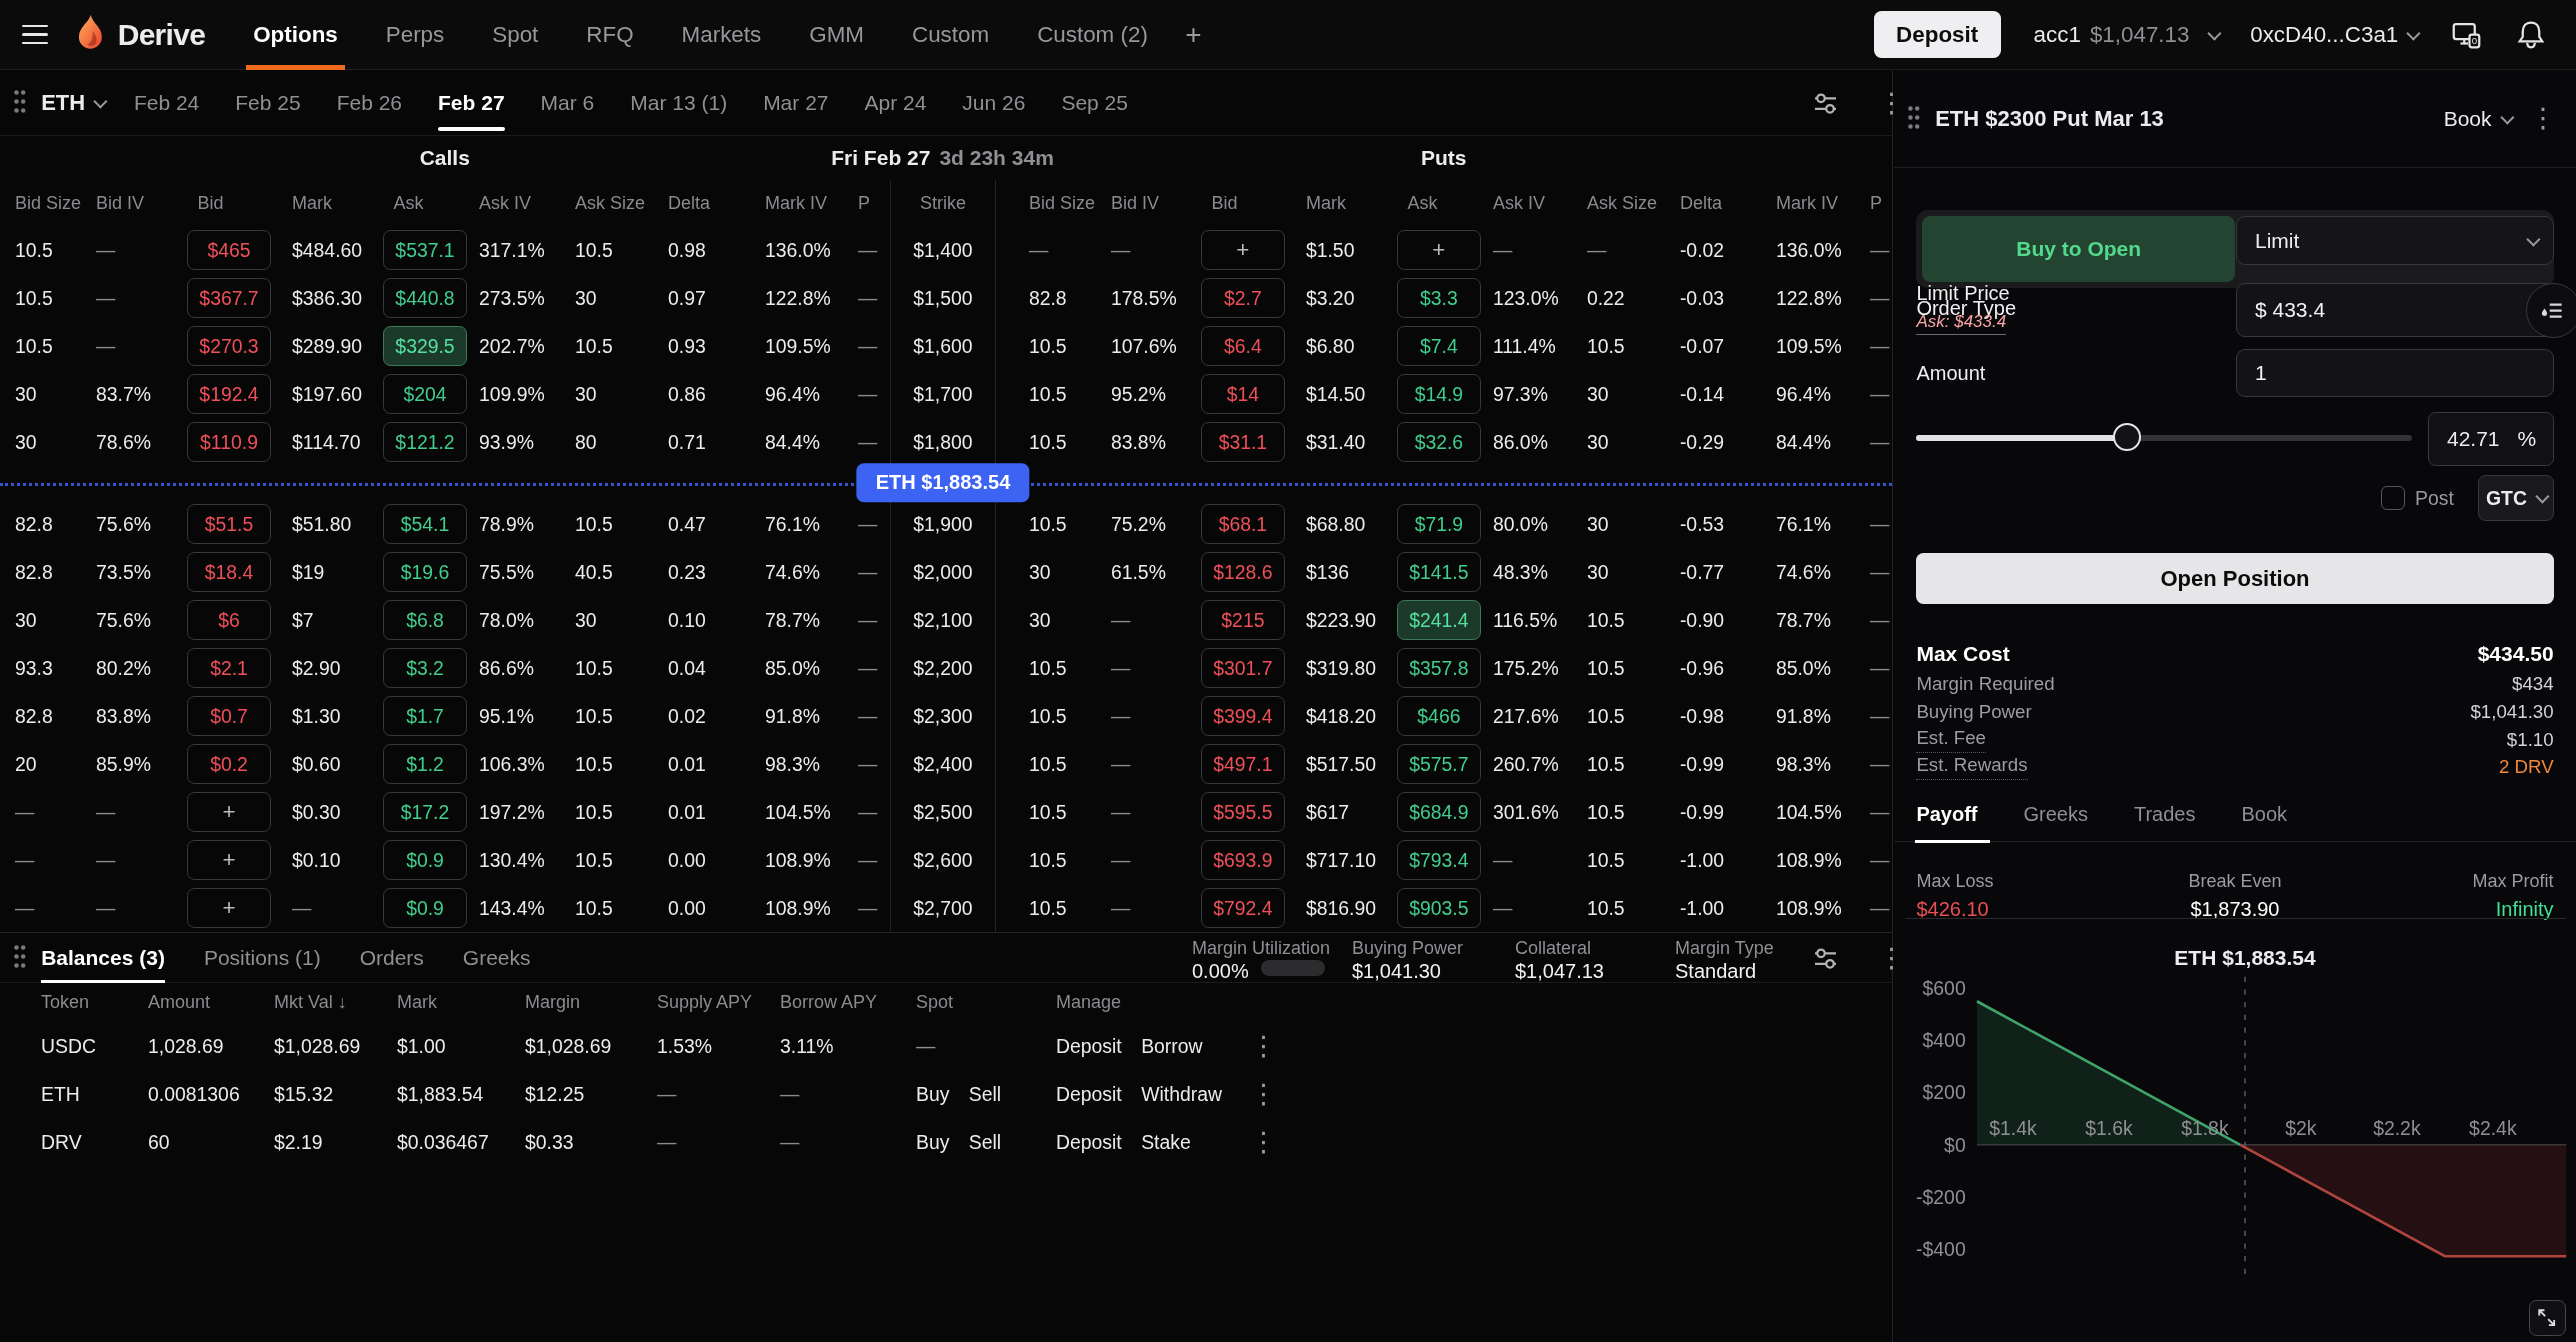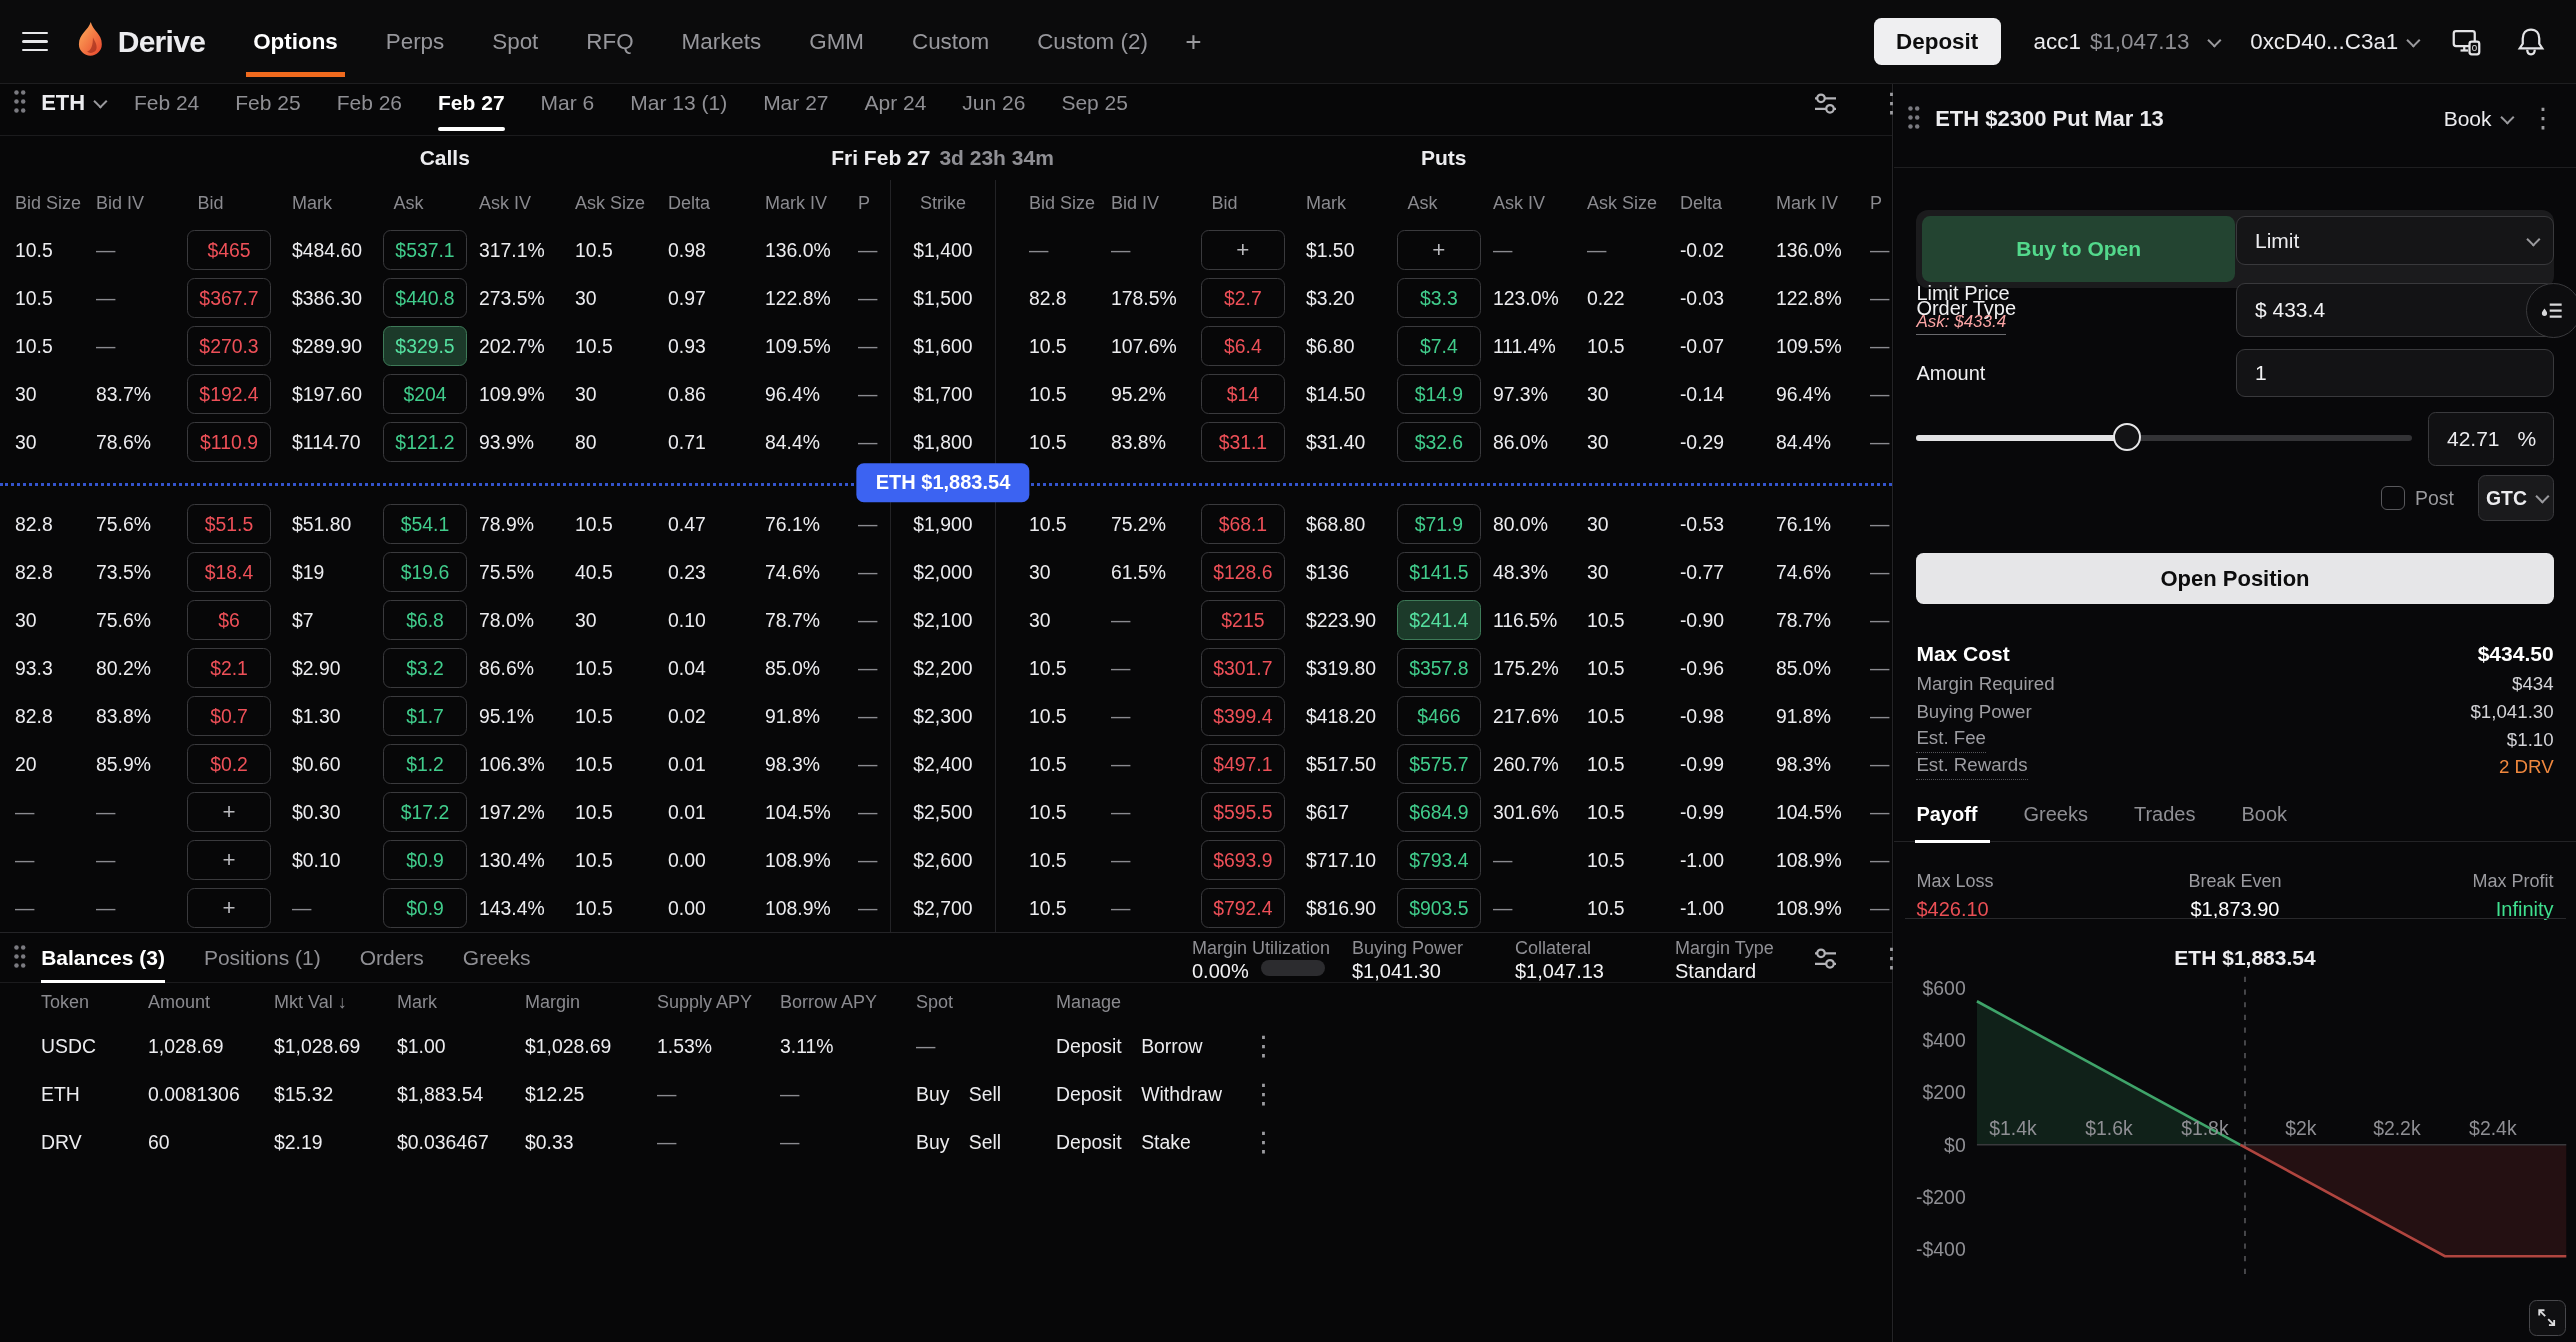--- a/index.html
+++ b/index.html
@@ -3,21 +3,21 @@
 <meta charset="utf-8">
 <style>
   * { margin:0; padding:0; box-sizing:border-box; }
   html,body { width:2576px; height:1343px; background:#060607; overflow:hidden;
     font-family:"Liberation Sans","DejaVu Sans",sans-serif; color:#ececef; }
   .muted { color:#8f8f94; }
   .chev { display:inline-block; width:9.7px; height:9.7px; border-right:2.2px solid #9a9a9e;
     border-bottom:2.2px solid #9a9a9e; transform:rotate(45deg) translateY(-2.2px); margin-left:9px; }
   .kebab { color:#9c9ca0; font-size:27px; line-height:1; cursor:pointer; }
   
-  #navbar { position:absolute; top:0; left:0; width:2576px; height:84px; background:#0b0b0c;
+  #navbar { position:absolute; top:0; left:0; width:2576px; height:70px; background:#0b0b0c;
     border-bottom:0.7px solid #1e1e20; display:flex; align-items:center; z-index:30; }
   .hamburger { width:25.4px; height:19.4px; margin:0 25.4px 0 22.4px; display:flex; flex-direction:column; justify-content:space-between; cursor:pointer; }
   .hamburger span { display:block; height:2.6px; background:#e8e8ea; border-radius:1.5px; }
   .brand { display:flex; align-items:center; gap:10.5px; margin-right:45px; cursor:pointer; }
   .brand-name { font-size:30px; font-weight:700; letter-spacing:-0.7px; }
   .ntab { position:relative; font-size:22.4px; color:#97979c; padding:0 3px; margin-right:42px; height:70px;
     display:flex; align-items:center; cursor:pointer; white-space:nowrap; }
   .ntab.active { color:#fff; font-weight:700; }
   .ntab.active::after { content:""; position:absolute; left:-4.5px; right:-4.5px; bottom:0; height:4.5px; background:#f06a1e; }
   .addtab { font-size:28px; color:#9a9a9e; cursor:pointer; margin-left:-7.5px; }

